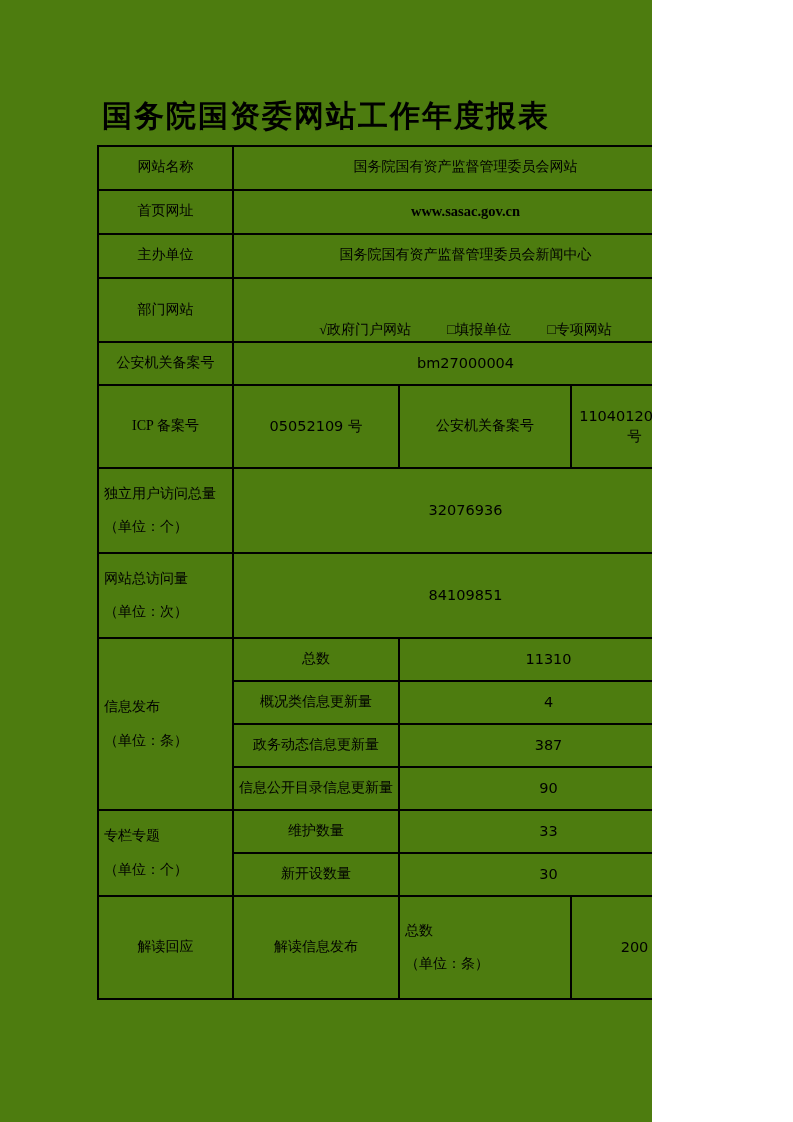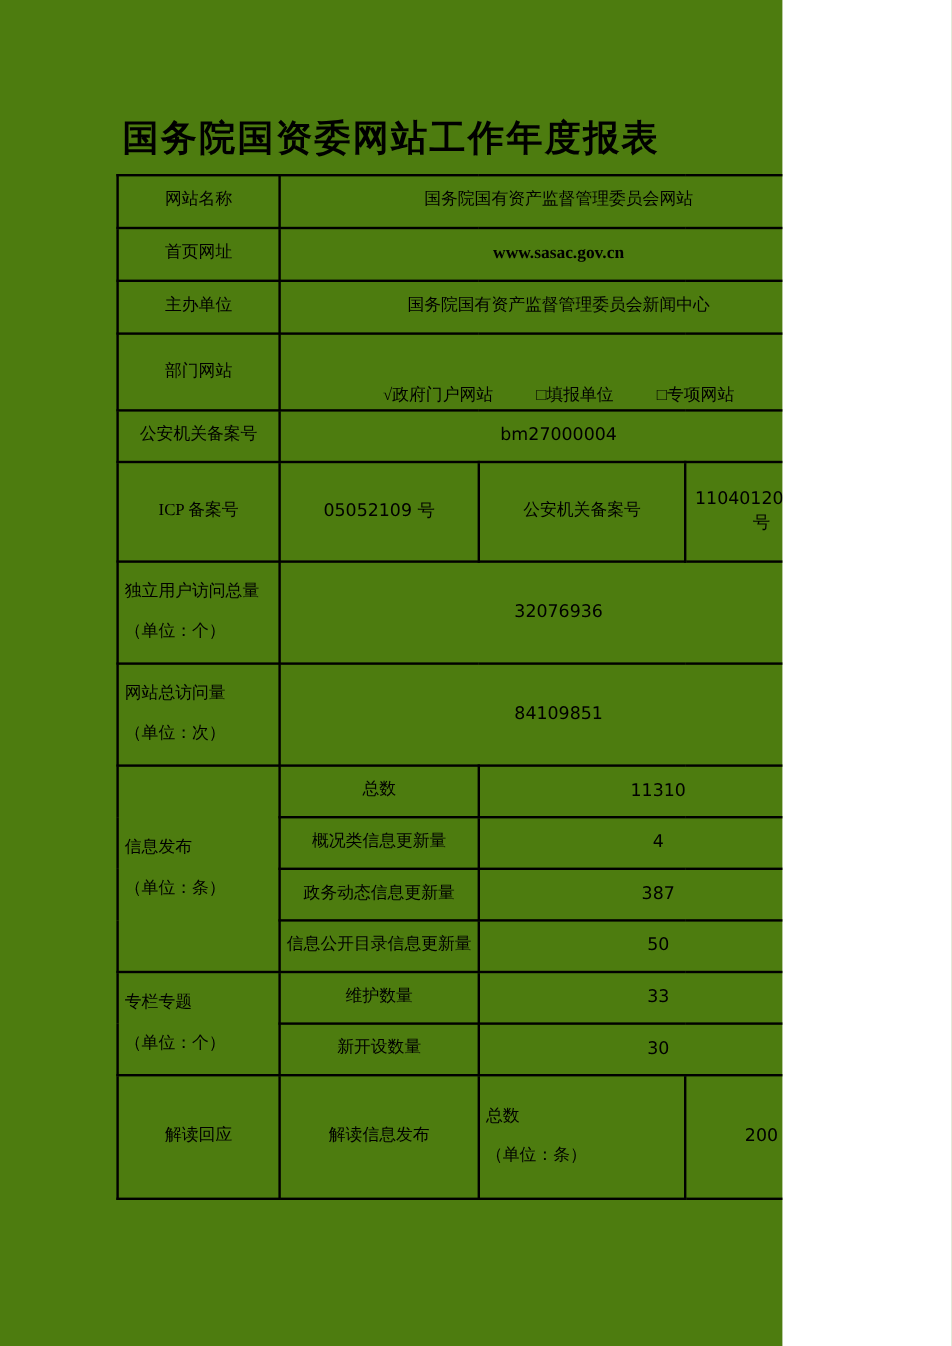--- a/index.html
+++ b/index.html
@@ -172,21 +172,21 @@
       <td colspan="2" class="num">4</td>
     </tr>
 
     <tr class="h43">
       <td>政务动态信息更新量</td>
       <td colspan="2" class="num">387</td>
     </tr>
 
     <tr class="h43">
       <td>信息公开目录信息更新量</td>
-      <td colspan="2" class="num">50</td>
+      <td colspan="2" class="num">90</td>
     </tr>
 
     <tr class="h43">
       <td rowspan="2">
         <div class="stack">
           <span>专栏专题</span>
           <span>（单位：个）</span>
         </div>
       </td>
       <td>维护数量</td>

